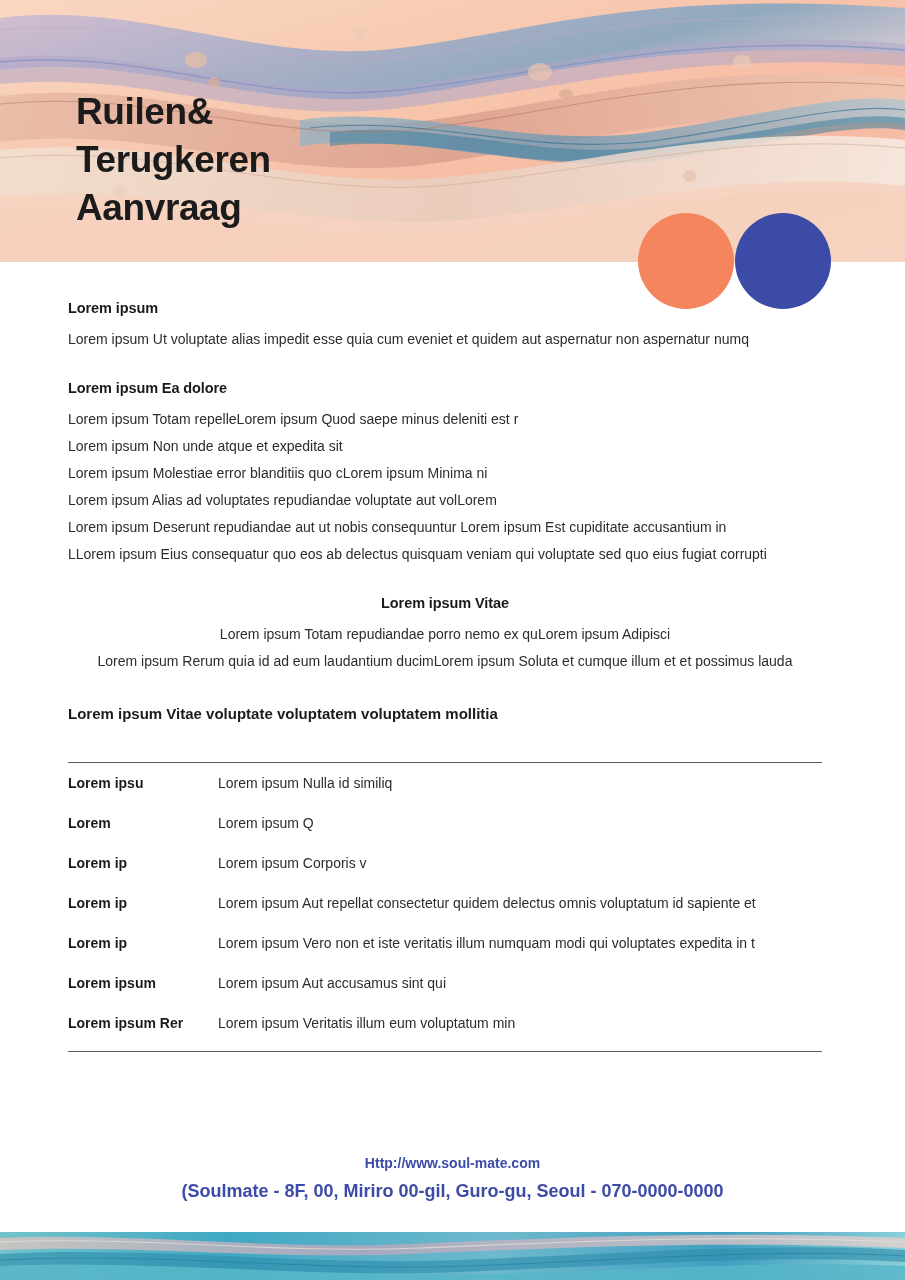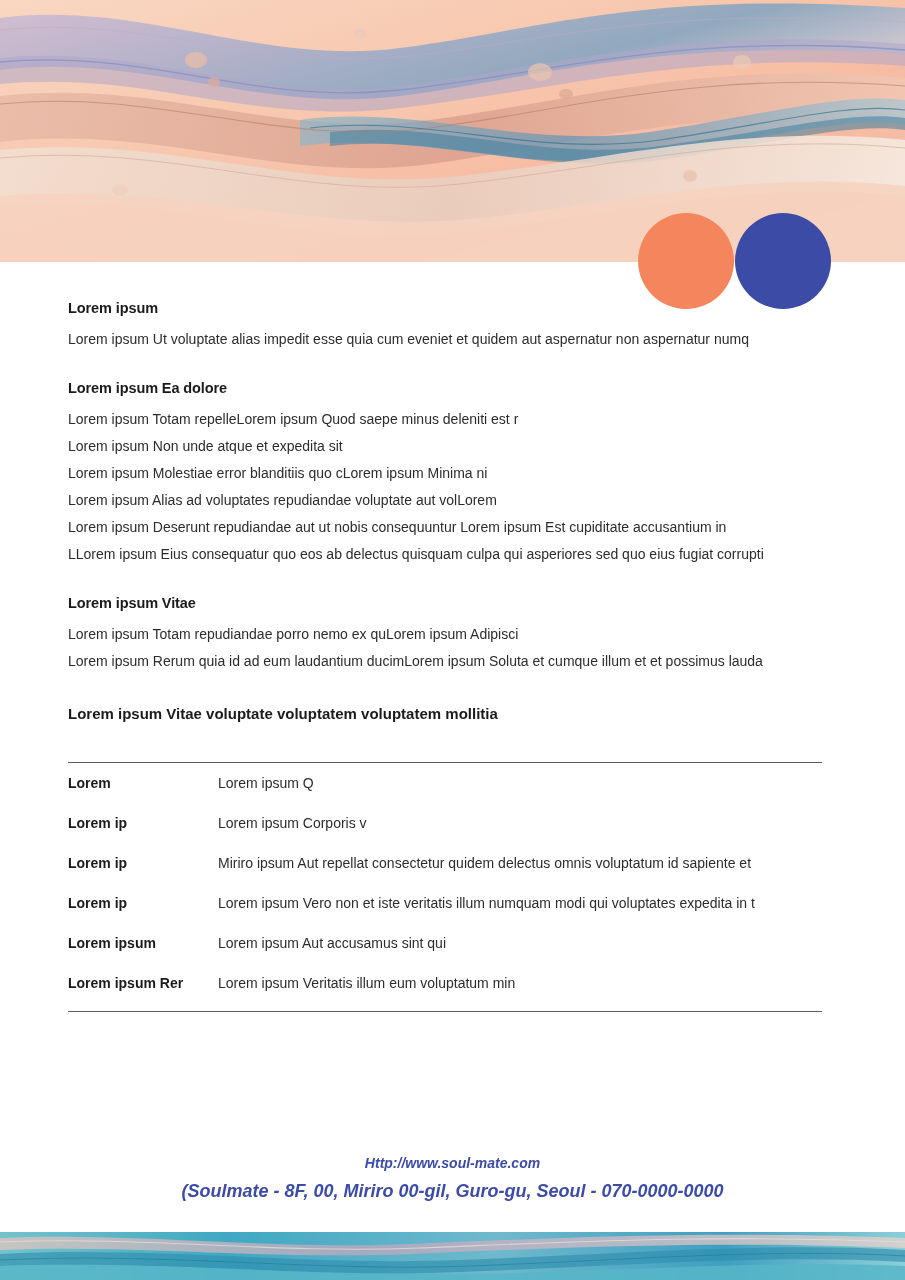--- a/index.html
+++ b/index.html
@@ -85,21 +85,21 @@
     letter-spacing: -0.1px;
   }
   .sec-line {
     font-size: 14px;
     color: #2c2c2c;
     line-height: 27px;
     margin: 0;
     white-space: nowrap;
   }
   .section { margin-bottom: 27px; }
-  .section.tight { margin-bottom: 20px; }
+  .section.tight { margin-bottom: 20px; text-align: center; }
 
   .standalone-heading {
     font-size: 15px;
     font-weight: bold;
     color: #1b1b1b;
     margin: 30px 0 0 0;
   }
 
   
   .divider {
@@ -137,21 +137,20 @@
     margin: 8px 0 0 0;
   }
 
   
   .footer-text {
     position: absolute;
     left: 0;
     top: 1155px;
     width: 905px;
     text-align: center;
-    font-style: italic;
   }
   .footer-url {
     font-size: 14px;
     font-weight: bold;
     color: #3c4ba6;
     margin: 0 0 10px 0;
   }
   .footer-addr {
     font-size: 18px;
     font-weight: bold;
@@ -228,64 +227,71 @@
       <ellipse cx="214" cy="82" rx="6" ry="5" fill="#dcae98" opacity="0.7"></ellipse>
       <ellipse cx="540" cy="72" rx="12" ry="9" fill="#e9c4ae" opacity="0.7"></ellipse>
       <ellipse cx="566" cy="94" rx="7" ry="5" fill="#d9a991" opacity="0.7"></ellipse>
       <ellipse cx="742" cy="62" rx="9" ry="7" fill="#eccab6" opacity="0.7"></ellipse>
       <ellipse cx="120" cy="190" rx="8" ry="6" fill="#eccdbb" opacity="0.6"></ellipse>
       <ellipse cx="690" cy="176" rx="7" ry="6" fill="#e4bca8" opacity="0.6"></ellipse>
       <ellipse cx="360" cy="34" rx="6" ry="5" fill="#e8c8bb" opacity="0.6"></ellipse>
     </svg>
   </div>
 
+  <div class="banner-title">Ruilen&amp;
+Terugkeren
+Aanvraag</div>
 
   <div class="circle circle-orange"></div>
   <div class="circle circle-blue"></div>
 
   <div class="content">
 
     <div class="section">
       <p class="sec-heading">Lorem ipsum</p>
       <p class="sec-line">Lorem ipsum Ut voluptate alias impedit esse quia cum eveniet et quidem aut aspernatur non aspernatur numq</p>
     </div>
 
     <div class="section">
       <p class="sec-heading">Lorem ipsum Ea dolore</p>
       <p class="sec-line">Lorem ipsum Totam repelleLorem ipsum Quod saepe minus deleniti est r</p>
       <p class="sec-line">Lorem ipsum Non unde atque et expedita sit</p>
       <p class="sec-line">Lorem ipsum Molestiae error blanditiis quo cLorem ipsum Minima ni</p>
       <p class="sec-line">Lorem ipsum Alias ad voluptates repudiandae voluptate aut volLorem</p>
       <p class="sec-line">Lorem ipsum Deserunt repudiandae aut ut nobis consequuntur Lorem ipsum Est cupiditate accusantium in</p>
-      <p class="sec-line">LLorem ipsum Eius consequatur quo eos ab delectus quisquam culpa qui asperiores sed quo eius fugiat corrupti</p>
+      <p class="sec-line">LLorem ipsum Eius consequatur quo eos ab delectus quisquam veniam qui voluptate sed quo eius fugiat corrupti</p>
     </div>
 
     <div class="section tight">
       <p class="sec-heading">Lorem ipsum Vitae</p>
       <p class="sec-line">Lorem ipsum Totam repudiandae porro nemo ex quLorem ipsum Adipisci</p>
       <p class="sec-line">Lorem ipsum Rerum quia id ad eum laudantium ducimLorem ipsum Soluta et cumque illum et et possimus lauda</p>
     </div>
 
     <p class="standalone-heading">Lorem ipsum Vitae voluptate voluptatem voluptatem mollitia</p>
 
     <div class="table-wrap">
       <hr class="divider">
       <table class="info">
         <tbody>
           <tr>
+            <td class="key">Lorem ipsu</td>
+            <td class="val">Lorem ipsum Nulla id similiq</td>
+          </tr>
+          <tr>
             <td class="key">Lorem</td>
             <td class="val">Lorem ipsum Q</td>
           </tr>
           <tr>
             <td class="key">Lorem ip</td>
             <td class="val">Lorem ipsum Corporis v</td>
           </tr>
           <tr>
             <td class="key">Lorem ip</td>
-            <td class="val">Miriro ipsum Aut repellat consectetur quidem delectus omnis voluptatum id sapiente et</td>
+            <td class="val">Lorem ipsum Aut repellat consectetur quidem delectus omnis voluptatum id sapiente et</td>
           </tr>
           <tr>
             <td class="key">Lorem ip</td>
             <td class="val">Lorem ipsum Vero non et iste veritatis illum numquam modi qui voluptates expedita in t</td>
           </tr>
           <tr>
             <td class="key">Lorem ipsum</td>
             <td class="val">Lorem ipsum Aut accusamus sint qui</td>
           </tr>
           <tr>

